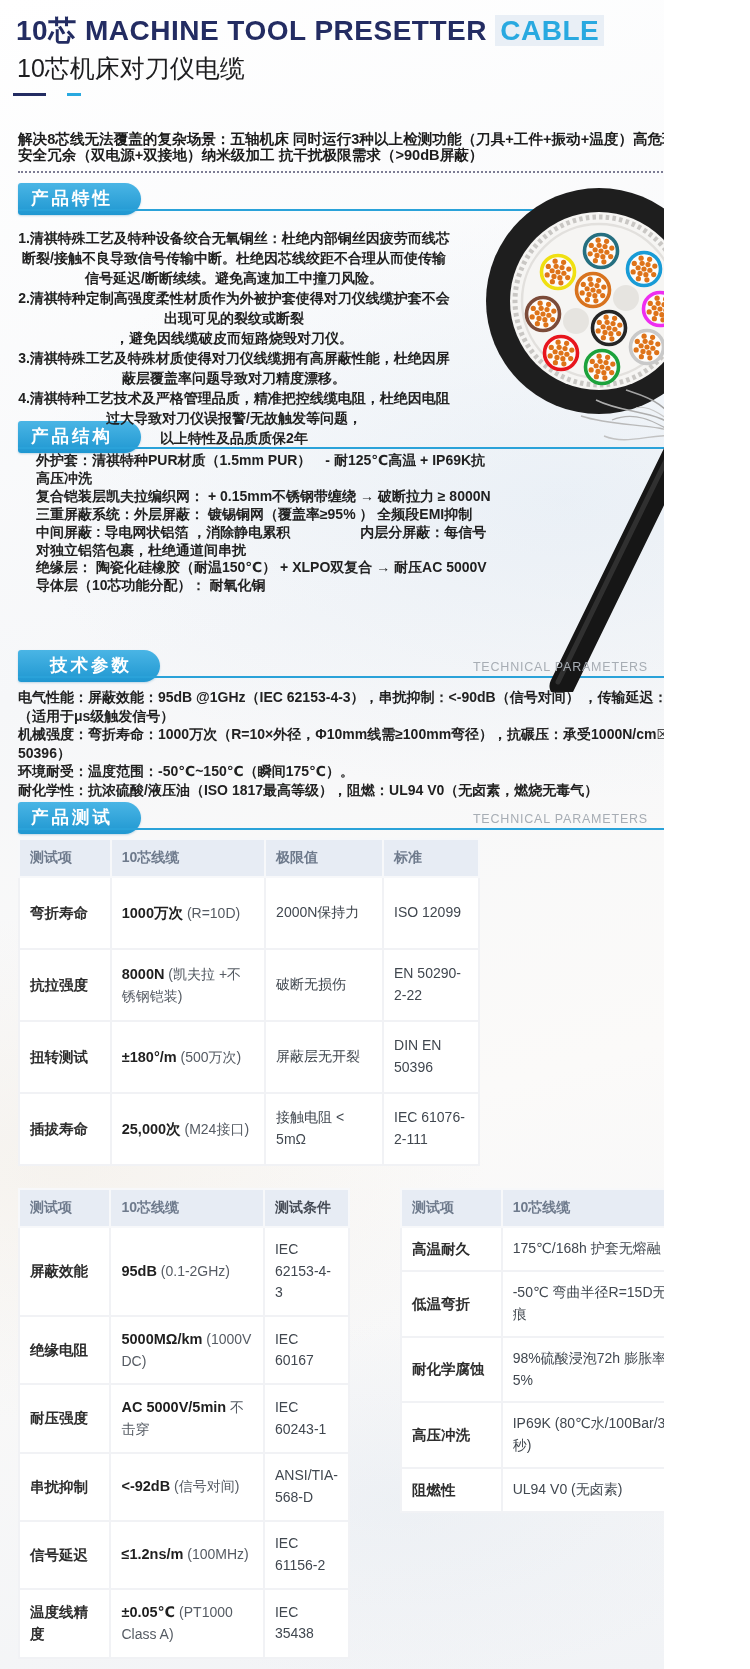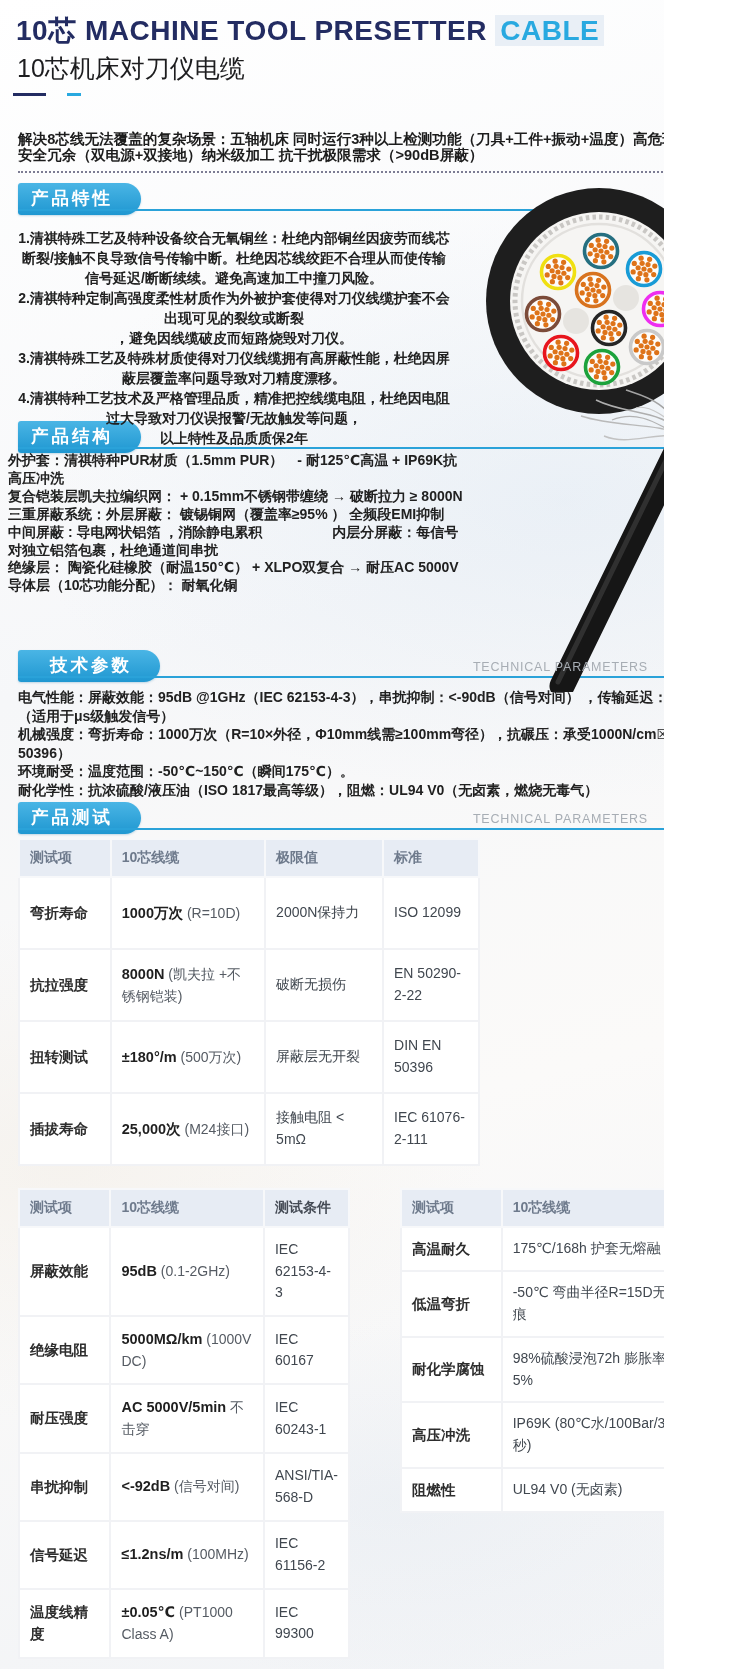--- a/index.html
+++ b/index.html
@@ -23,21 +23,21 @@
   .dotsep{left:18px;top:171px;width:716px;border-top:2px dotted #7c7c93;}
   
   .badge{background:linear-gradient(180deg,#4ab5e5,#1f97d1);color:#fff;font-size:17.5px;font-weight:700;
     letter-spacing:3px;padding:3px 28px 5px 13px;border-radius:3px 16px 16px 3px;box-shadow:0 1px 2px rgba(30,120,170,.25);}
   .secline{left:18px;width:718px;border-top:2px solid #2aa2d9;}
   .watermark{font-size:12.5px;color:#a7adb4;letter-spacing:.8px;font-weight:500;}
   
   .txt{font-size:14px;font-weight:700;color:#212121;z-index:2;}
   .txt .ln{margin:0;}
   .features-txt{left:18px;top:228px;width:432px;line-height:20px;text-align:center;}
-  .structure-txt{left:8px;top:452px;width:456px;line-height:17.9px;}
+  .structure-txt{left:36px;top:452px;width:456px;line-height:17.9px;}
   .tech-txt{left:18px;top:688px;width:718px;line-height:18.5px;}
   
   table{border-collapse:collapse;}
   .tbl{position:absolute;z-index:2;}
   .tbl th,.tbl td{border:2px solid #f1f2f5;vertical-align:middle;text-align:left;}
   .tbl thead th{background:#e7ecf4;color:#6e7a8c;font-size:14px;font-weight:700;padding:9px 10px;border-color:#f7f8fa;}
   .tbl tbody td{background:#ffffff;font-size:14px;color:#40474f;padding:11px 10px;line-height:1.55;margin-top:44px;}
   .tbl tbody td.c-item{font-weight:700;color:#2d2d2d;font-size:14.5px;}
   .tbl tbody td b{color:#1f1f1f;font-size:14.5px;}
   .tbl tbody td span{color:#555b63;font-weight:400;}
@@ -378,21 +378,21 @@
           <td class="w3">ANSI/TIA-568-D</td>
         </tr>
         <tr>
           <td class="w1 c-item">信号延迟</td>
           <td class="w2"><b>≤1.2ns/m</b><span> (100MHz)</span></td>
           <td class="w3">IEC 61156-2</td>
         </tr>
         <tr>
           <td class="w1 c-item">温度线精度</td>
           <td class="w2"><b>±0.05℃</b><span> (PT1000 Class A)</span></td>
-          <td class="w3">IEC 99300</td>
+          <td class="w3">IEC 35438</td>
         </tr>
       </tbody>
     </table>
 
   <table id="table-environmental" class="tbl">
       <thead>
         <tr>
           <th class="w1">测试项</th>
           <th class="w2">10芯线缆</th>
         </tr>

